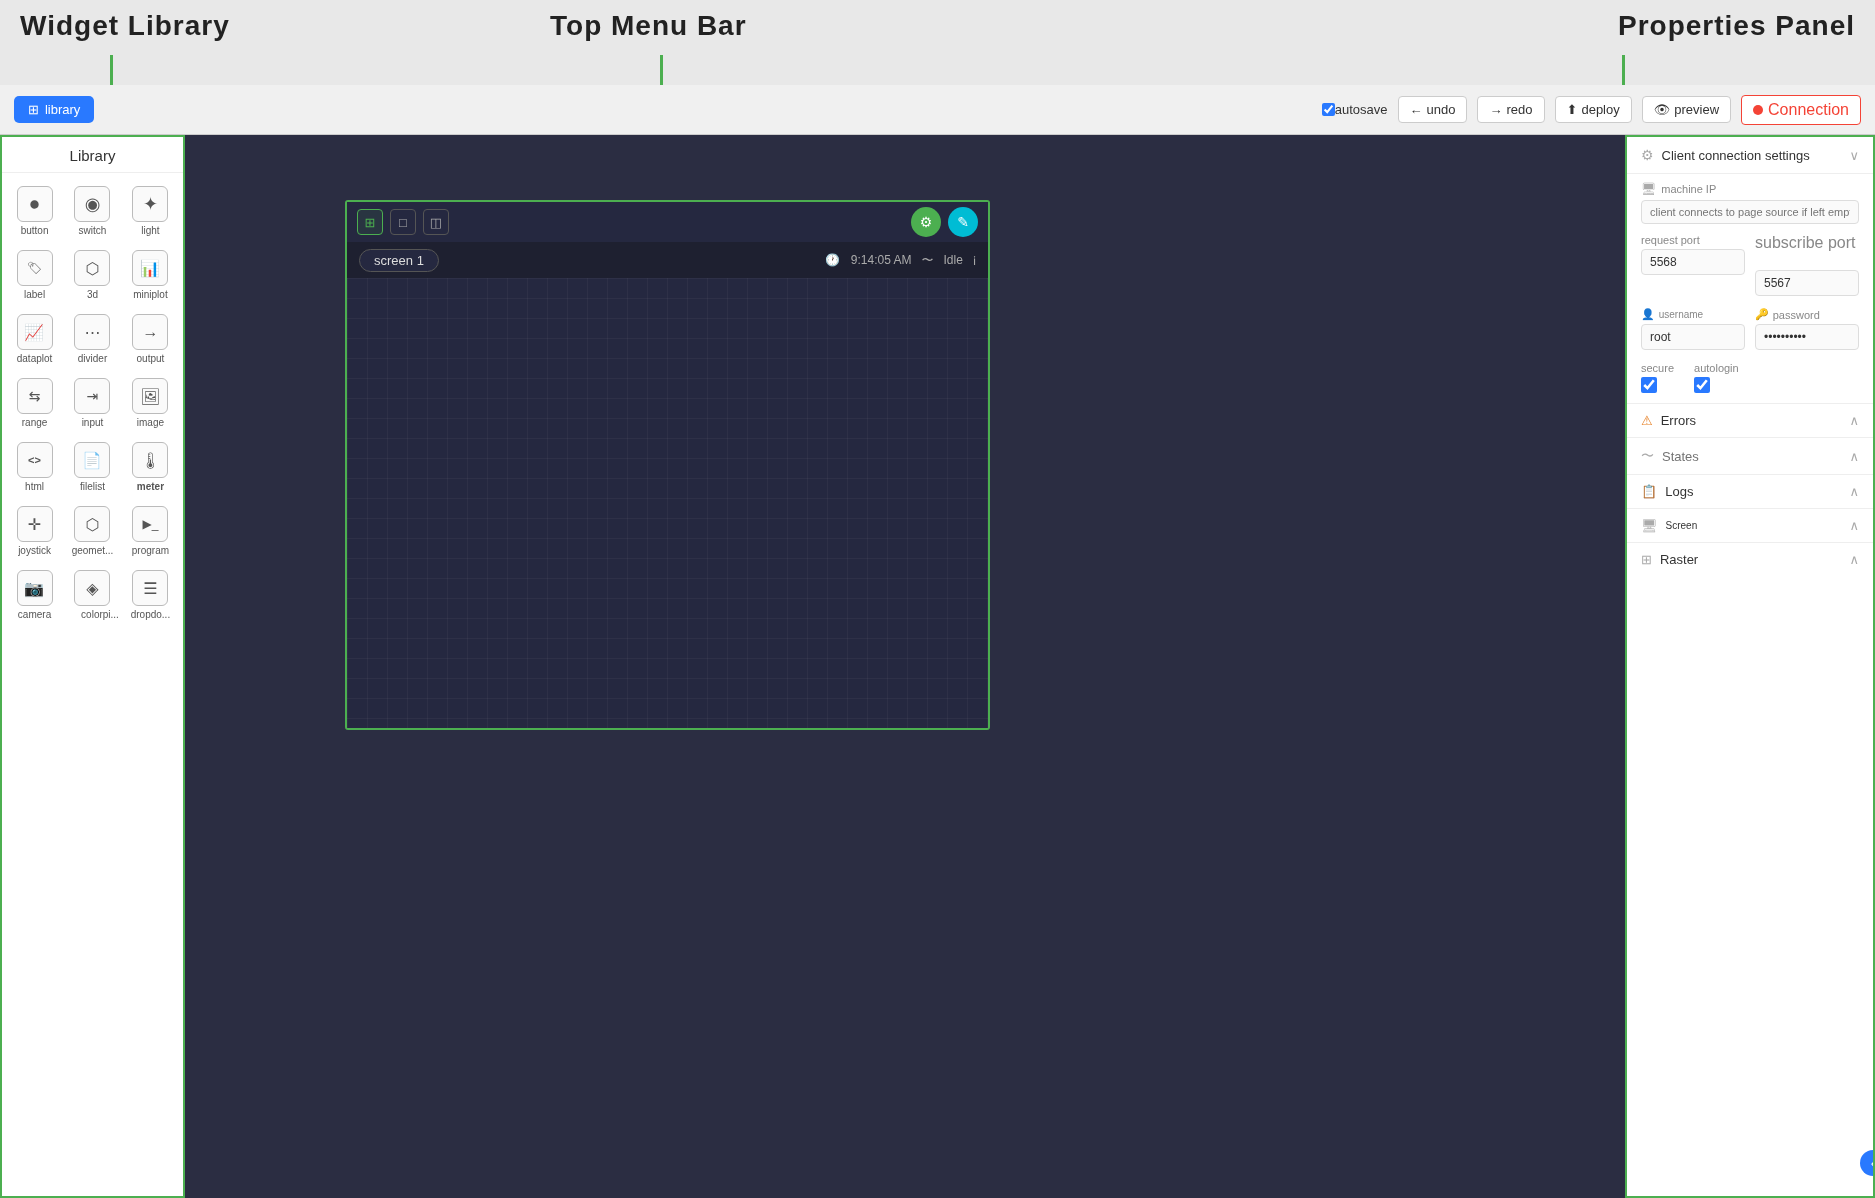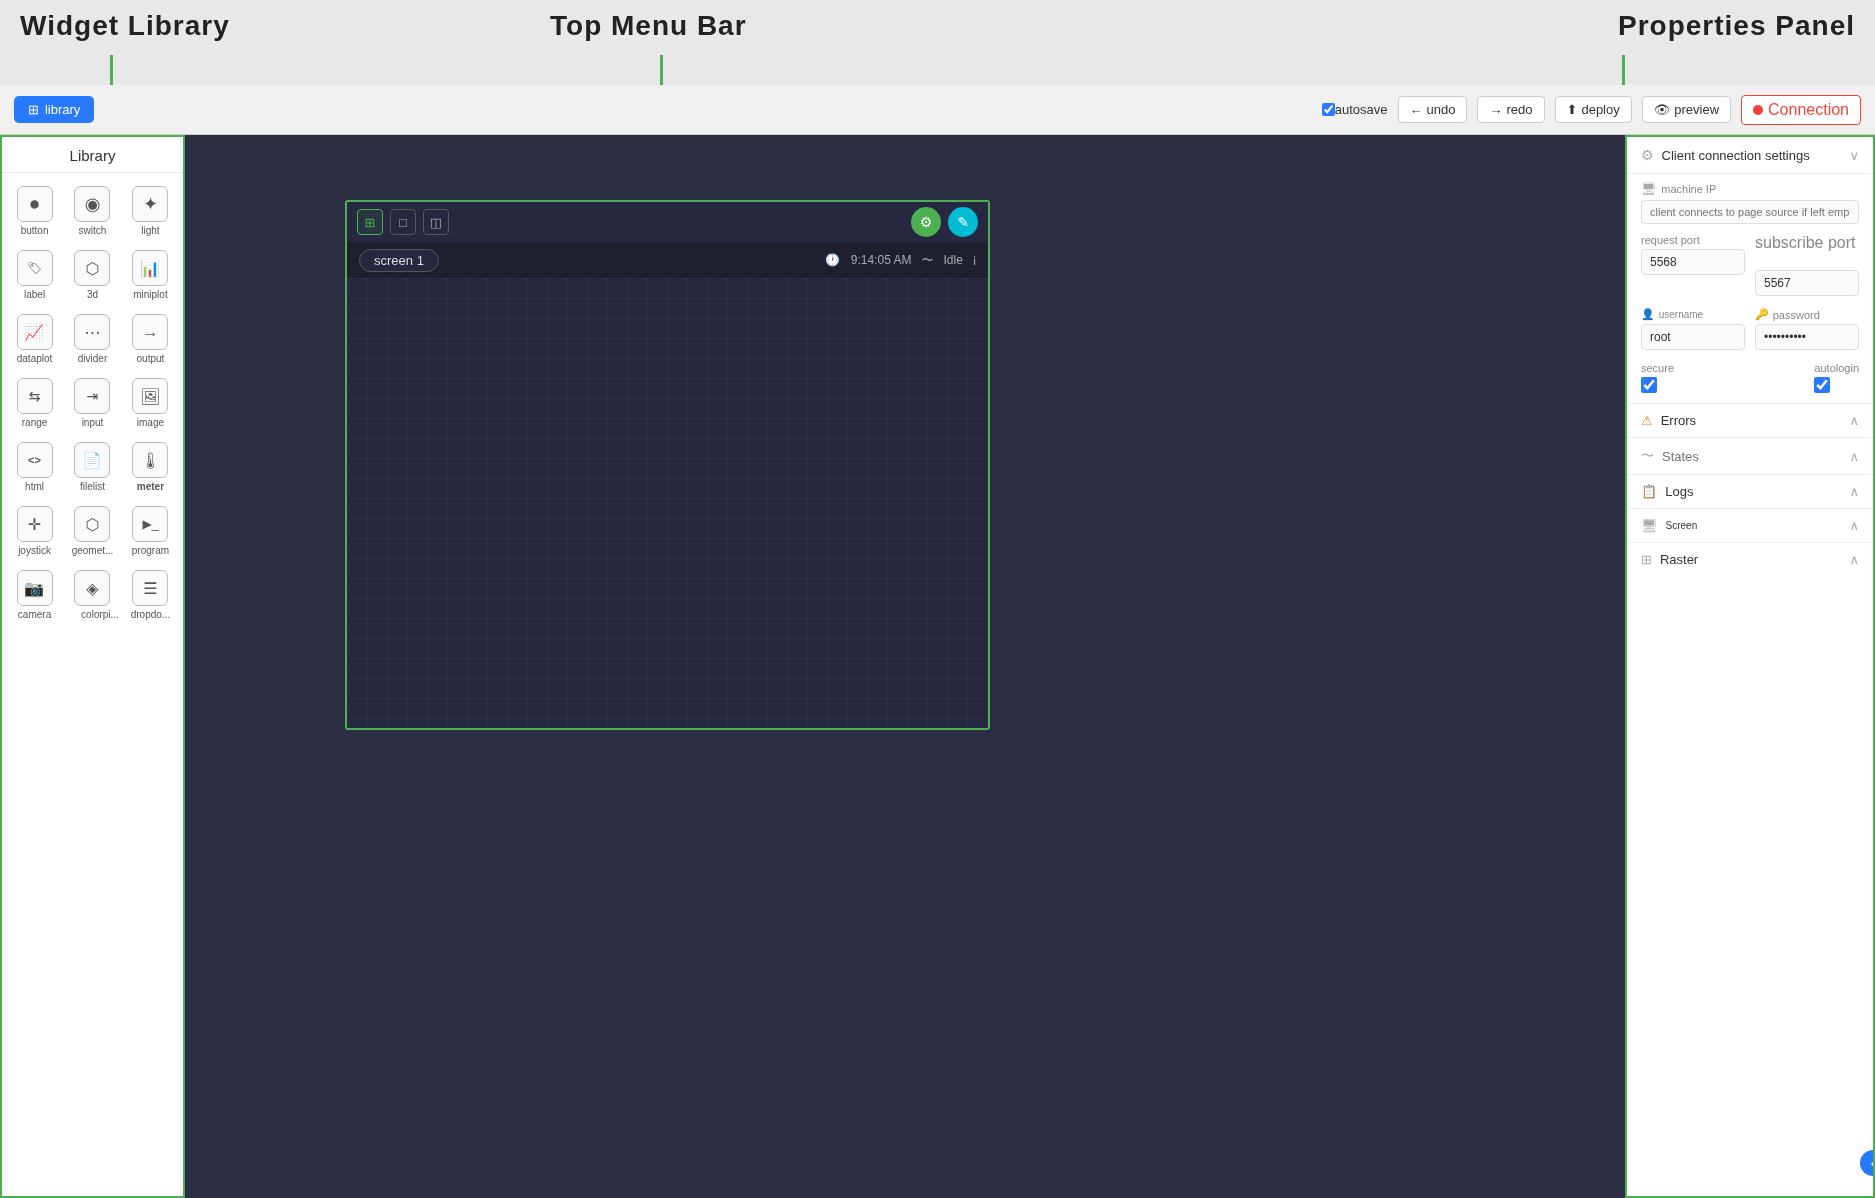--- a/index.html
+++ b/index.html
@@ -297,21 +297,21 @@
         </div>
         <div style="flex:1;">
           <div style="display:flex;align-items:center;gap:4px;margin-bottom:3px;">
             <span style="color:#aaa;font-size:11px;">🔑</span>
             <span style="font-size:11px;color:#888;">password</span>
           </div>
           <input type="password" style="width: 100%; border: 1px solid rgb(221, 221, 221); border-radius: 4px; padding: 5px 8px; font-size: 12px; color: rgb(51, 51, 51); background: rgb(250, 250, 250); outline: none;" value="1234567890">
         </div>
       </div>
 
-      <div style="display:flex;gap:38px;padding:6px 14px 10px;justify-content:space-between;">
+      <div style="display:flex;gap:20px;padding:6px 14px 10px;">
         <div style="display:flex;flex-direction:column;gap:3px;">
           <span style="font-size:11px;color:#888;">secure</span>
           <input type="checkbox" checked="" style="accent-color: rgb(41, 121, 255); width: 16px; height: 16px;">
         </div>
         <div style="display:flex;flex-direction:column;gap:3px;">
           <span style="font-size:11px;color:#888;">autologin</span>
           <input type="checkbox" checked="" style="accent-color: rgb(41, 121, 255); width: 16px; height: 16px;">
         </div>
       </div>
 

